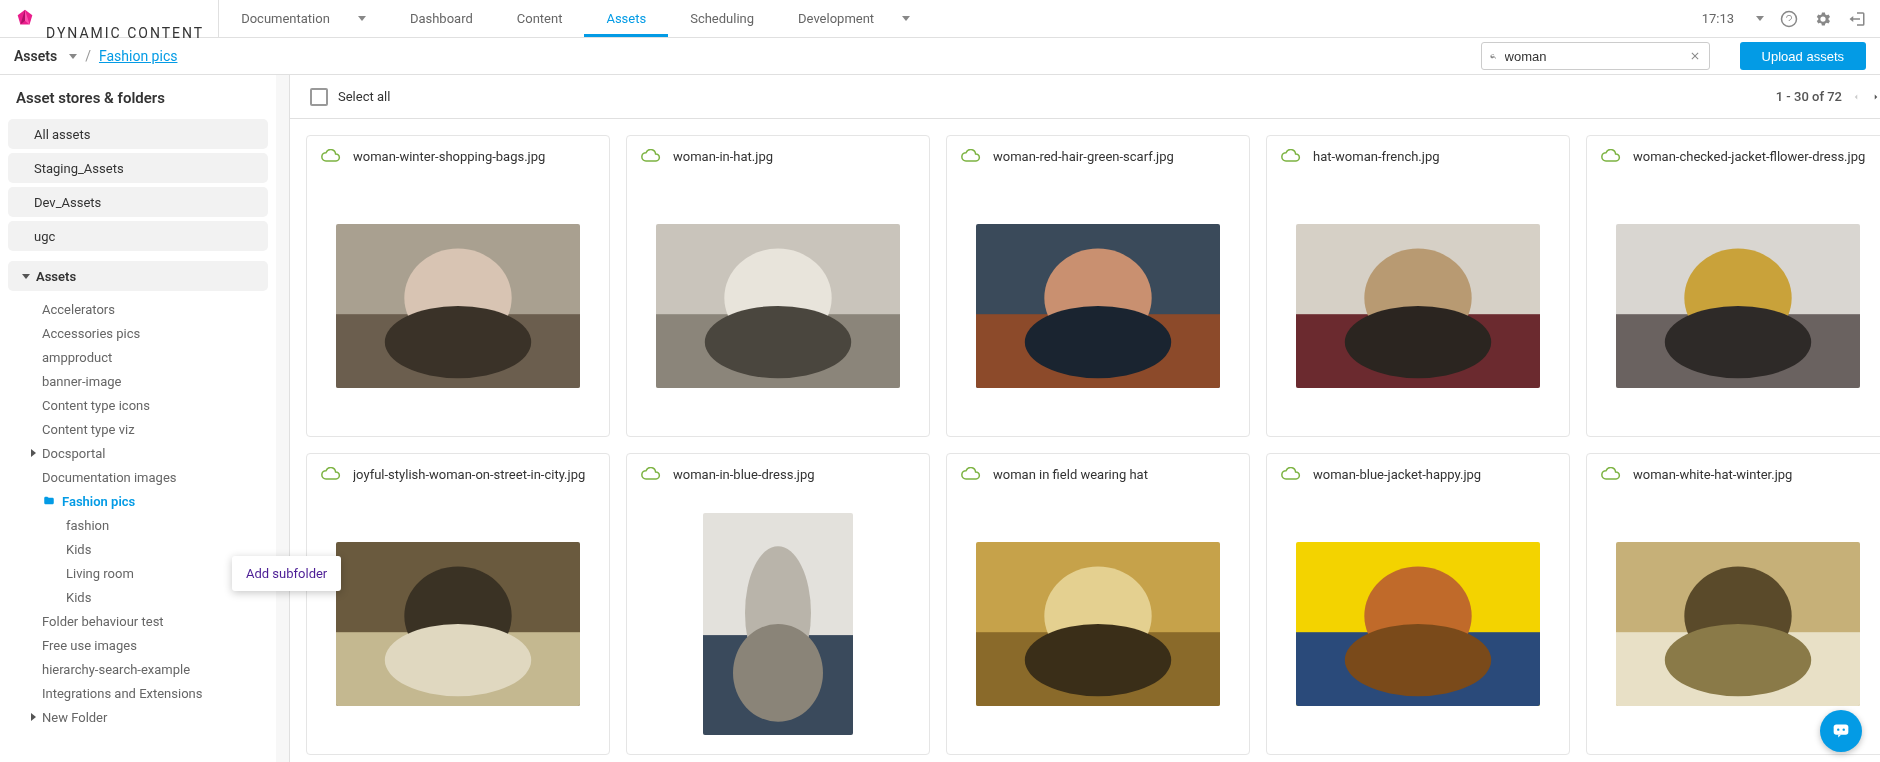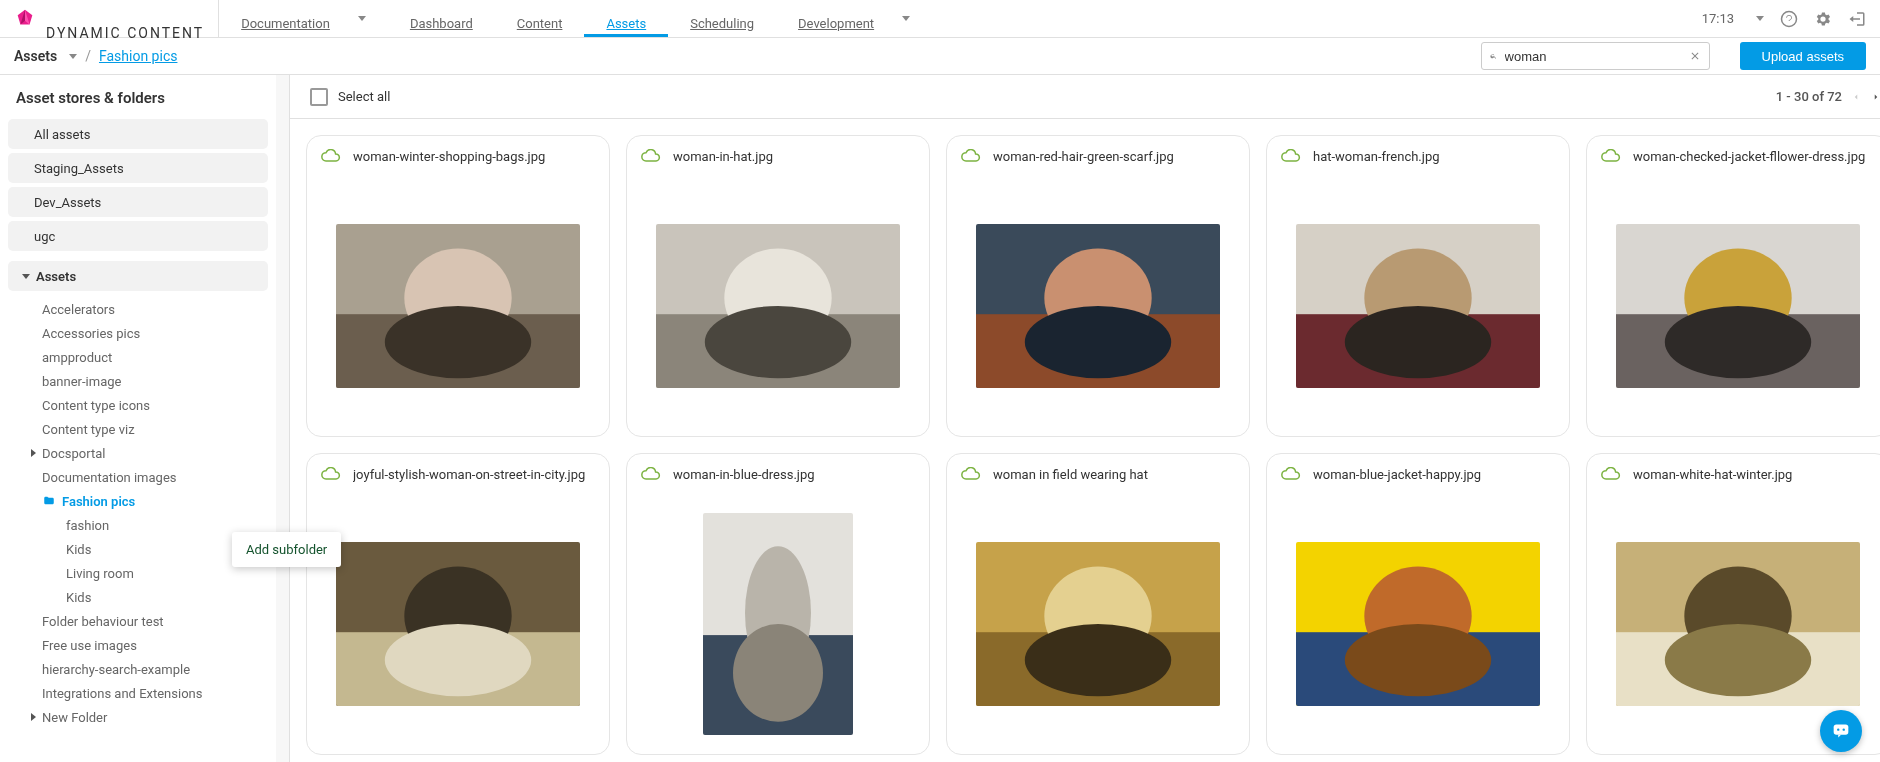--- a/index.html
+++ b/index.html
@@ -4,21 +4,21 @@
 <style>
   * { box-sizing: border-box; margin: 0; padding: 0; }
   html, body { width: 1880px; height: 762px; font-family: -apple-system, BlinkMacSystemFont, "Segoe UI", Roboto, Arial, sans-serif; font-size: 13px; color: #333; background: #fff; overflow: hidden; }
 
   
   .topbar { height: 38px; background: #fff; display: flex; align-items: center; border-bottom: 1px solid #e0e0e0; }
   .brand { display: flex; align-items: center; padding: 0 14px; height: 100%; border-right: 1px solid #e0e0e0; }
   .brand-logo { width: 22px; height: 22px; margin-right: 10px; }
   .brand-text { font-size: 14px; letter-spacing: 2px; font-weight: 400; color: #333; margin-top: 28px; }
   .nav-group { display: flex; align-items: center; height: 100%; }
-  .nav-item { padding: 16px 22px; height: 100%; display: flex; align-items: flex-start; color: #666; cursor: pointer; position: relative; text-decoration: underline; }
+  .nav-item { padding: 16px 22px; height: 100%; display: flex; align-items: center; color: #666; cursor: pointer; position: relative; }
   .nav-item.arrow::after { content: ""; width: 0; height: 0; border-left: 4px solid transparent; border-right: 4px solid transparent; border-top: 5px solid #888; margin-left: 28px; }
   .nav-item.active { color: #039be5; }
   .nav-item.active::after { content: ""; position: absolute; left: 0; right: 0; bottom: 0; height: 3px; background: #039be5; }
   .top-spacer { flex: 1; }
   .top-right { display: flex; align-items: center; padding-right: 14px; gap: 16px; }
   .clock { color: #666; font-size: 13px; margin-right: 6px; }
   .top-chevron { width: 0; height: 0; border-left: 4px solid transparent; border-right: 4px solid transparent; border-top: 5px solid #888; }
   .top-icon { fill: #888; }
 
   
@@ -65,29 +65,29 @@
   .checkbox { width: 18px; height: 18px; border: 2px solid #999; border-radius: 2px; }
   .content-top .spacer { flex: 1; }
   .pageinfo { color: #555; margin-right: 4px; font-weight: 500; }
   .pg-arrow { width: 20px; height: 20px; display: flex; align-items: center; justify-content: center; cursor: pointer; }
   .pg-arrow svg { width: 10px; height: 14px; }
   .pg-arrow.disabled svg { fill: #ccc; }
   .pg-arrow:not(.disabled) svg { fill: #555; }
 
   .grid-wrap { flex: 1; overflow: auto; padding: 16px 16px 0 16px; position:relative; }
   .grid { display: grid; grid-template-columns: repeat(5, 304px); gap: 16px; }
-  .card { width: 304px; height: 302px; border: 1px solid #e5e5e5; border-radius: 15px; background: #fff; position: relative; display:flex; flex-direction:column; }
+  .card { width: 304px; height: 302px; border: 1px solid #e5e5e5; border-radius: 4px; background: #fff; position: relative; display:flex; flex-direction:column; }
   .card-head { height: 40px; display: flex; align-items: center; padding: 0 14px; gap: 12px; }
   .cloud-icon { width: 20px; height: 14px; }
   .card-name { font-size: 13px; color: #333; white-space: nowrap; overflow: hidden; text-overflow: ellipsis; flex:1; }
   .thumb { flex:1; display:flex; align-items:center; justify-content:center; }
   .thumb svg { border-radius: 2px; }
 
   
-  .tooltip { position: absolute; left: 232px; top: 532px; background: #fff; color: #14532d; font-size: 13px; padding: 10px 14px; box-shadow: 0 2px 8px rgba(0,0,0,0.22); border-radius: 3px; z-index: 50; }
+  .tooltip { position: absolute; left: 232px; top: 556px; background: #fff; color: #4c1d95; font-size: 13px; padding: 10px 14px; box-shadow: 0 2px 8px rgba(0,0,0,0.22); border-radius: 3px; z-index: 50; }
 
   
   .chat-fab { position: absolute; right: 18px; bottom: 10px; width: 42px; height: 42px; border-radius: 50%; background: #039be5; display:flex; align-items:center; justify-content:center; cursor:pointer; box-shadow: 0 2px 6px rgba(0,0,0,0.25); }
   .chat-fab svg { width: 22px; height: 22px; fill: #fff; }
 </style>
 </head>
 <body>
 
 <div class="topbar">
   <div class="brand">

